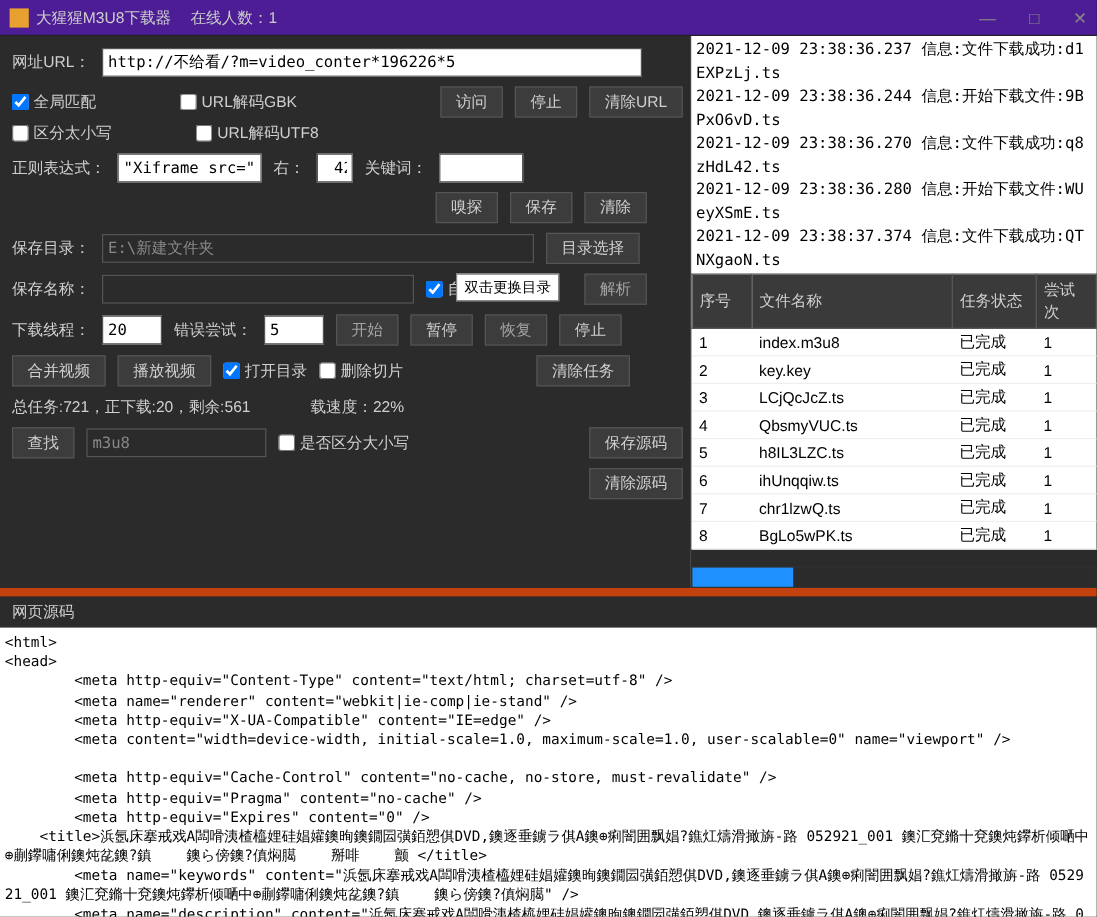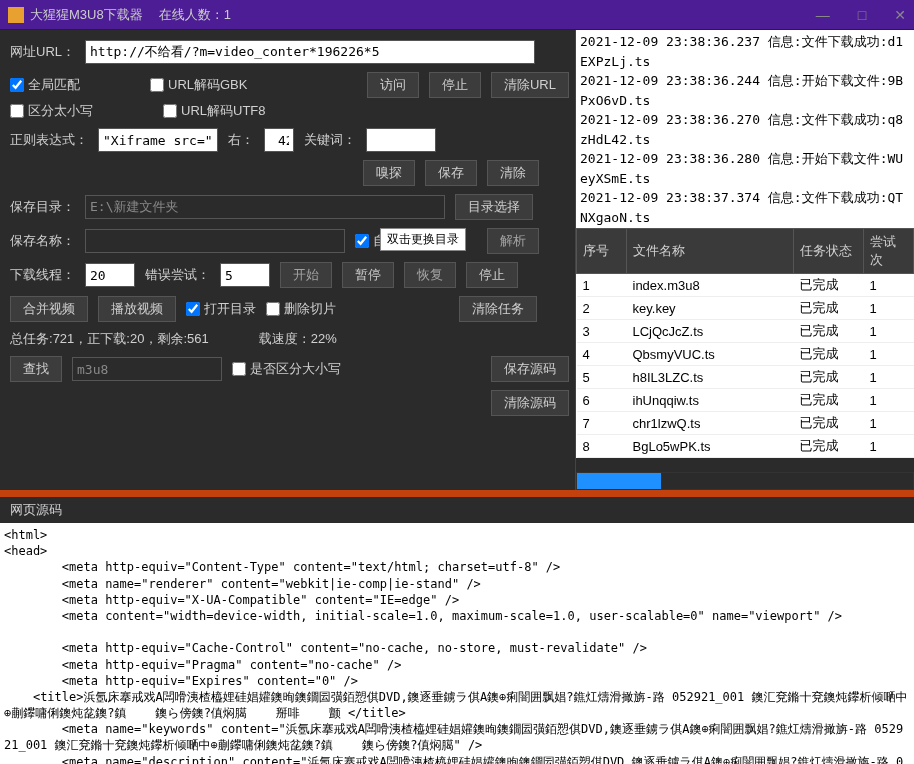--- a/index.html
+++ b/index.html
@@ -131,21 +131,21 @@
       <button class="btn">合并视频</button>
       <button class="btn">播放视频</button>
       <label class="cb">
           <input type="checkbox" checked="" style="">
           <span>打开目录</span>
         </label>
       <label class="cb">
           <input type="checkbox" style="">
           <span>删除切片</span>
         </label>
-      <button class="btn" style="margin-left:auto;margin-right:32px">清除任务</button>
+      <button class="btn" style="margin-left:auto;margin-right:44px">清除任务</button>
     </div>
 
     <div class="row">
       <span class="lbl">
         <span>总任务:</span><span>721</span><span>，正下载:</span><span>20</span><span>，剩余:</span><span>561</span>
       </span>
       <span style="width:30px"></span>
       <span class="lbl"><span>载速度：</span><span>22%</span></span>
     </div>
 

